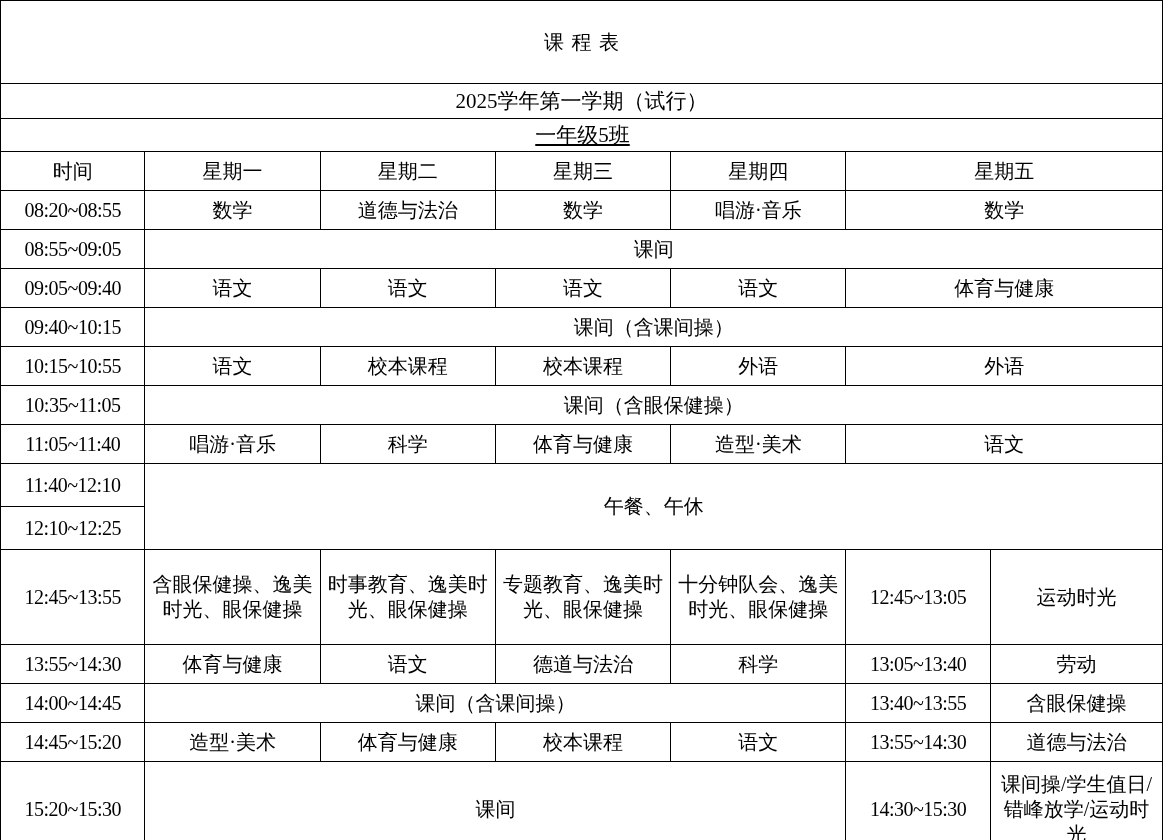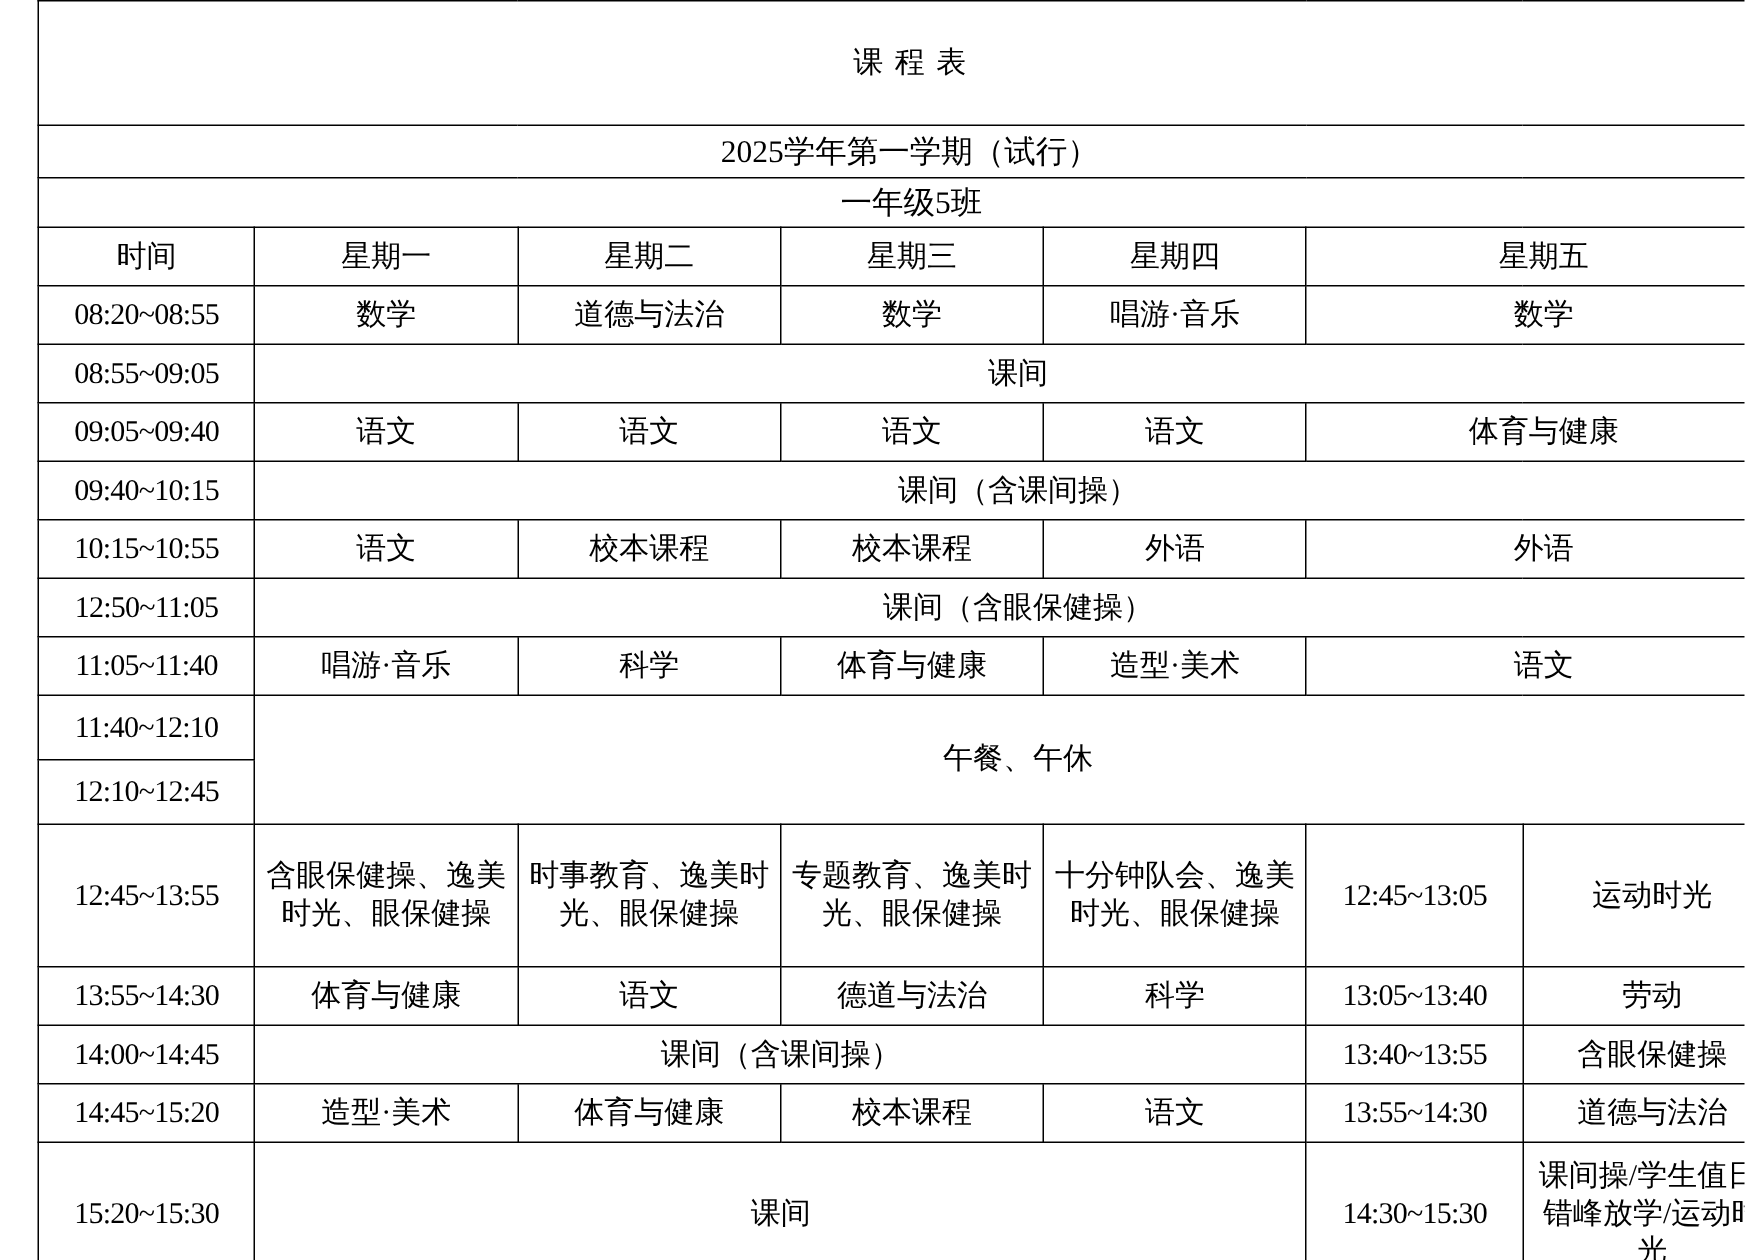--- a/index.html
+++ b/index.html
@@ -12,21 +12,20 @@
     height: 840px;
     font-family: "Liberation Sans", sans-serif;
     color: #000000;
     overflow: hidden;
   }
   .page {
     width: 1163px;
     height: 840px;
     box-sizing: border-box;
     position: relative;
-    padding-left: 25px;
   }
   table.schedule {
     width: 1163px;
     border-collapse: collapse;
     table-layout: fixed;
   }
   table.schedule td {
     border: 1px solid #000000;
     text-align: center;
     vertical-align: middle;
@@ -49,20 +48,21 @@
   .subtitle-cell {
     height: 30px;
     font-size: 21px !important;
     font-family: "Liberation Serif", serif;
   }
   .class-cell {
     height: 28px;
     text-align: center;
     padding-left: 4px !important;
     font-size: 21px !important;
+    text-decoration: underline;
   }
   .head-row td {
     height: 34px;
     font-size: 22px;
   }
   .time-cell {
     font-size: 20px;
     font-family: "Liberation Mono", monospace;
     letter-spacing: -0.5px;
     border-radius: 17px;
@@ -152,39 +152,39 @@
     <tr class="row-normal">
       <td class="time-cell">10:15~10:55</td>
       <td>语文</td>
       <td>校本课程</td>
       <td>校本课程</td>
       <td>外语</td>
       <td colspan="2">外语</td>
     </tr>
 
     <tr class="row-normal">
-      <td class="time-cell">12:50~11:05</td>
+      <td class="time-cell">10:35~11:05</td>
       <td class="break-cell" colspan="6">课间（含眼保健操）</td>
     </tr>
 
     <tr class="row-normal">
       <td class="time-cell">11:05~11:40</td>
       <td>唱游·音乐</td>
       <td>科学</td>
       <td>体育与健康</td>
       <td>造型·美术</td>
       <td colspan="2">语文</td>
     </tr>
 
     <tr>
       <td class="time-cell" style="height:38px">11:40~12:10</td>
       <td class="lunch-cell" colspan="6" rowspan="2">午餐、午休</td>
     </tr>
     <tr>
-      <td class="time-cell" style="height:38px">12:10~12:45</td>
+      <td class="time-cell" style="height:38px">12:10~12:25</td>
     </tr>
 
     <tr>
       <td class="time-cell tall">12:45~13:55</td>
       <td class="activity-cell tall">含眼保健操、逸美时光、眼保健操</td>
       <td class="activity-cell tall">时事教育、逸美时光、眼保健操</td>
       <td class="activity-cell tall">专题教育、逸美时光、眼保健操</td>
       <td class="activity-cell tall">十分钟队会、逸美时光、眼保健操</td>
       <td class="time-cell tall">12:45~13:05</td>
       <td class="tall">运动时光</td>

